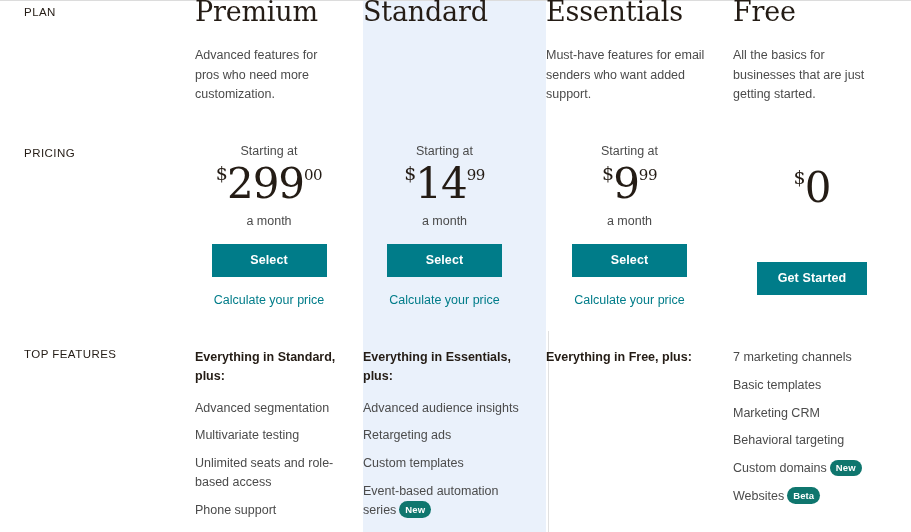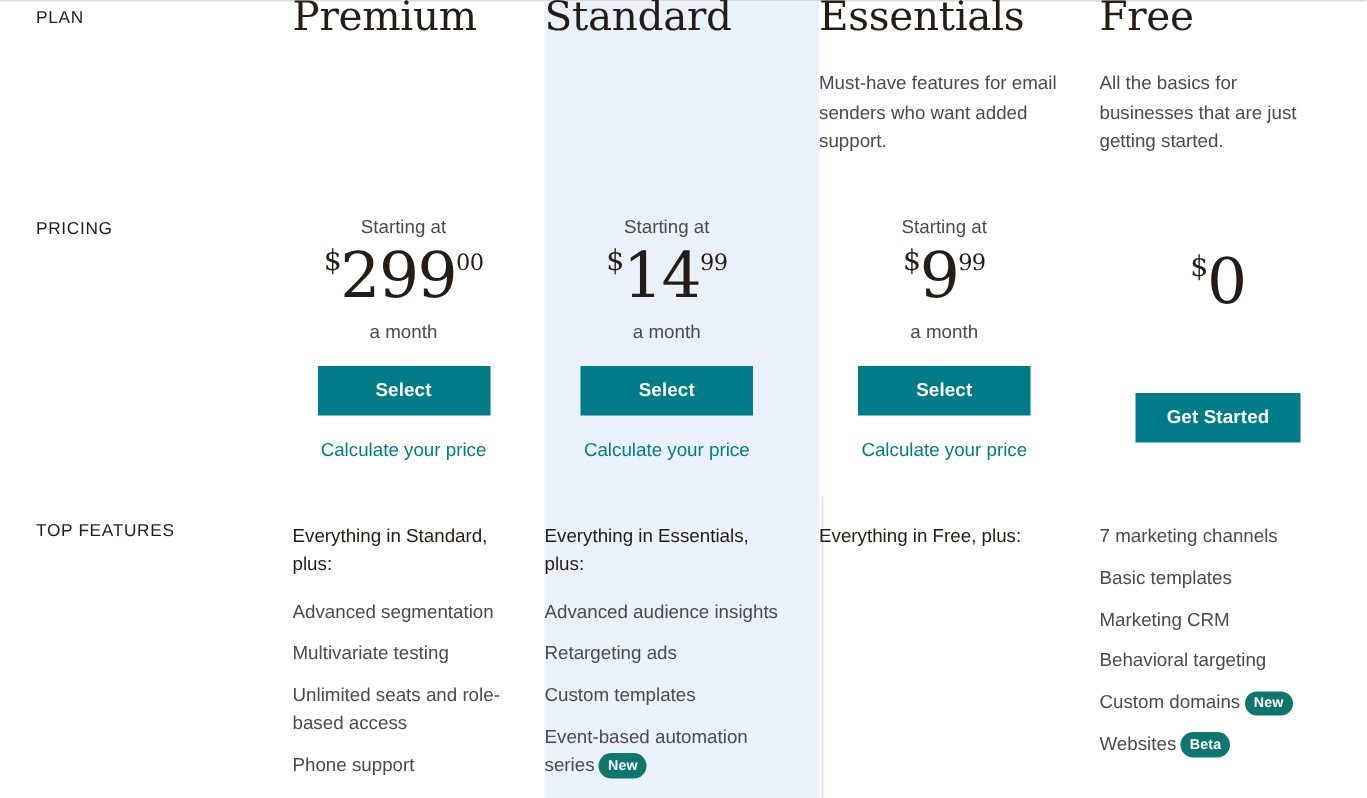--- a/index.html
+++ b/index.html
@@ -160,21 +160,21 @@
   .r3 { }
   .r3 .rowlabel { padding-top: 17px; }
 
   .feat-cell {
     padding-right: 22px;
     padding-top: 17px;
   }
 
   .feat-head {
     font-size: 12.5px;
-    font-weight: normal;
+    font-weight: bold;
     color: #241c15;
     line-height: 1.5;
     margin-bottom: 13px;
   }
 
   .feat-item {
     font-size: 12.5px;
     color: #4b4b4b;
     line-height: 1.5;
     margin-bottom: 9px;
@@ -200,20 +200,21 @@
 <div id="page">
 
   <div class="featured-band"></div>
   <div class="col-divider d3"></div>
 
   <div class="grid r1">
     <div class="rowlabel">PLAN</div>
 
     <div class="plan-cell">
       <div class="plan-name">Premium</div>
+      <div class="plan-desc">Advanced features for pros who need more customization.</div>
     </div>
 
     <div class="plan-cell">
       <div class="plan-name">Standard</div>
     </div>
 
     <div class="plan-cell">
       <div class="plan-name">Essentials</div>
       <div class="plan-desc">Must-have features for email senders who want added support.</div>
     </div>

